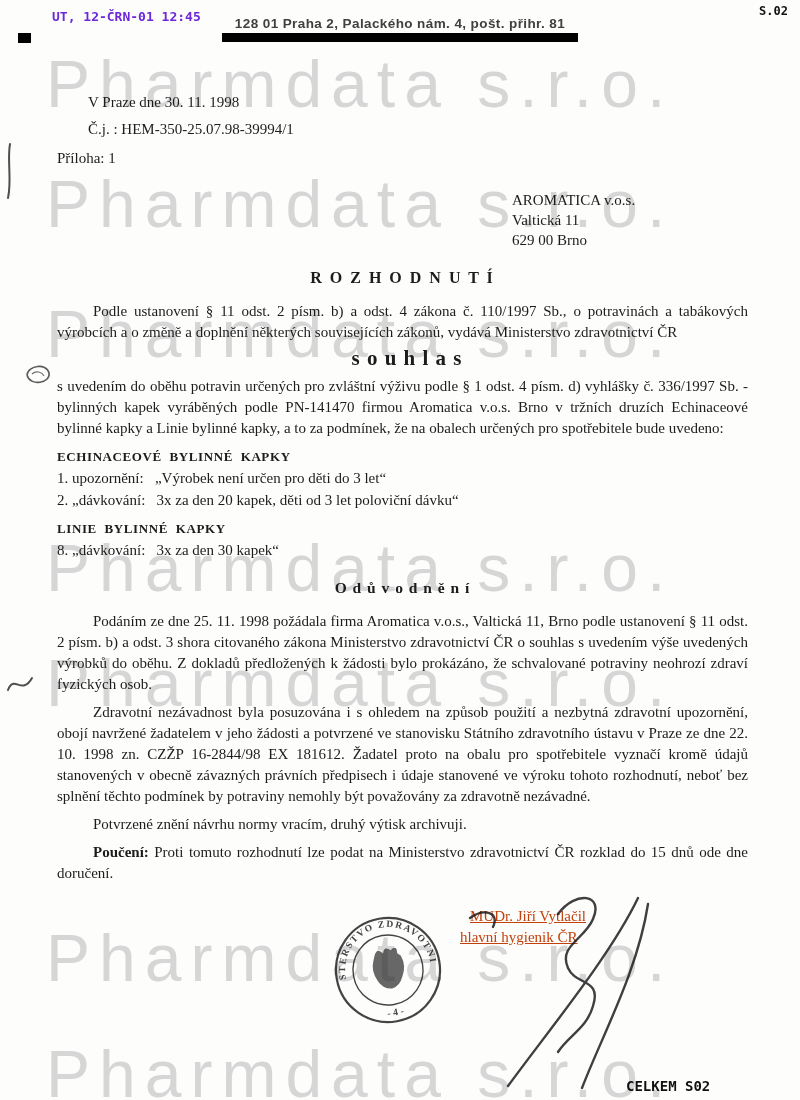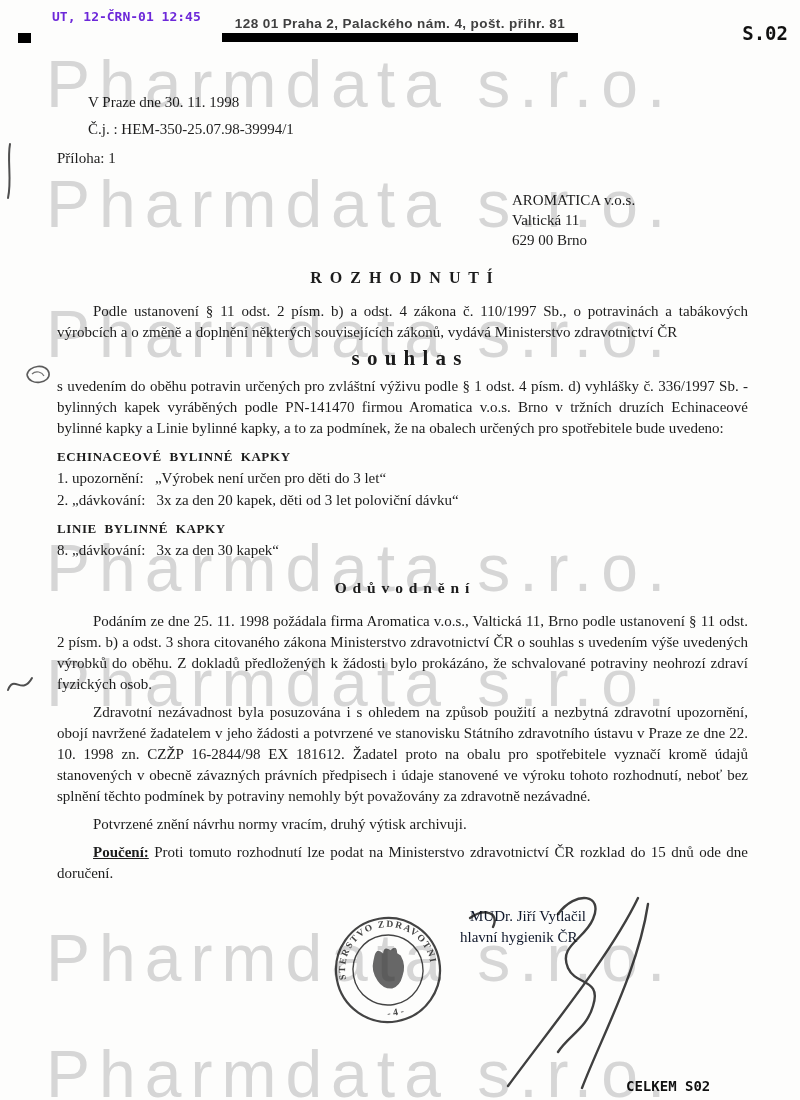--- a/index.html
+++ b/index.html
@@ -9,22 +9,22 @@
   }
   
   .watermark{
     position:absolute;left:46px;width:760px;z-index:0;
     font-family:"Liberation Sans",sans-serif;font-size:66px;font-weight:400;
     letter-spacing:9px;color:#d6d6d6;white-space:nowrap;user-select:none;
   }
   
   .fax-left{position:absolute;top:9px;left:52px;z-index:3;
     font-family:"DejaVu Sans Mono",monospace;font-size:13px;font-weight:bold;color:#6d28d9;}
-  .fax-right{position:absolute;top:22px;right:12px;z-index:3;
-    font-family:"DejaVu Sans Mono",monospace;font-size:19px;font-weight:bold;color:#111;}
+  .fax-right{position:absolute;top:4px;right:12px;z-index:3;
+    font-family:"DejaVu Sans Mono",monospace;font-size:12px;font-weight:bold;color:#111;}
   .letterhead-text{position:absolute;top:16px;left:0;right:0;z-index:2;
     text-align:center;font-family:"Liberation Sans",sans-serif;
     font-size:13.5px;font-weight:bold;color:#404040;letter-spacing:.4px;}
   .letterhead-bar{position:absolute;top:33px;left:222px;width:356px;height:9px;background:#000;z-index:2;}
   .letterhead-sq{position:absolute;top:33px;left:18px;width:13px;height:10px;background:#000;z-index:2;}
   
   .doc{position:absolute;left:57px;right:52px;top:92px;z-index:1;
     font-size:15px;line-height:21px;color:#1c1c1c;}
   .line{margin:0;}
   .indent1{padding-left:31px;}
@@ -35,23 +35,23 @@
     letter-spacing:2px;white-space:pre-wrap;}
   .subtitle{margin:5px 0 0 9px;text-align:center;font-size:21px;font-weight:bold;
     letter-spacing:1px;white-space:pre-wrap;}
   .para{margin:7px 0 0 0;text-align:justify;text-indent:36px;}
   .para.noindent{text-indent:0;}
   .para.first-gap{margin-top:13px;}
   .product-name{margin-top:7px;font-weight:bold;font-size:13px;letter-spacing:.6px;white-space:pre-wrap;}
   .product-item{margin-top:1px;white-space:pre-wrap;}
   .section-head{margin:16px 0 0 0;text-align:center;font-size:15.5px;font-weight:bold;
     letter-spacing:1px;white-space:pre-wrap;}
-  .pouceni-label{font-weight:bold;text-decoration:underline;}
+  .pouceni-label{font-weight:bold;}
   
-  .signatory{position:absolute;left:470px;top:906px;z-index:2;font-size:15px;line-height:21px;color:#0f172a;}
+  .signatory{position:absolute;left:470px;top:906px;z-index:2;font-size:15px;line-height:21px;color:#c2410c;text-decoration:underline;}
   .signatory .sig-title{margin-left:-10px;}
   .stamp{position:absolute;left:330px;top:912px;z-index:2;transform:rotate(-10deg);opacity:.88;}
   .stamp-ring-text{font-family:"Liberation Serif",serif;font-size:9.5px;letter-spacing:1.6px;fill:#2b2b2b;font-weight:bold;}
   .stamp-num{font-family:"Liberation Serif",serif;font-size:10px;fill:#2b2b2b;font-weight:bold;}
   .signature-svg{position:absolute;left:440px;top:884px;z-index:3;}
   .celkem{position:absolute;left:626px;top:1078px;z-index:3;
     font-family:"DejaVu Sans Mono",monospace;font-size:14px;font-weight:bold;color:#111;text-align:center;}
   .margin-mark{position:absolute;z-index:2;}
 </style>
 </head>

